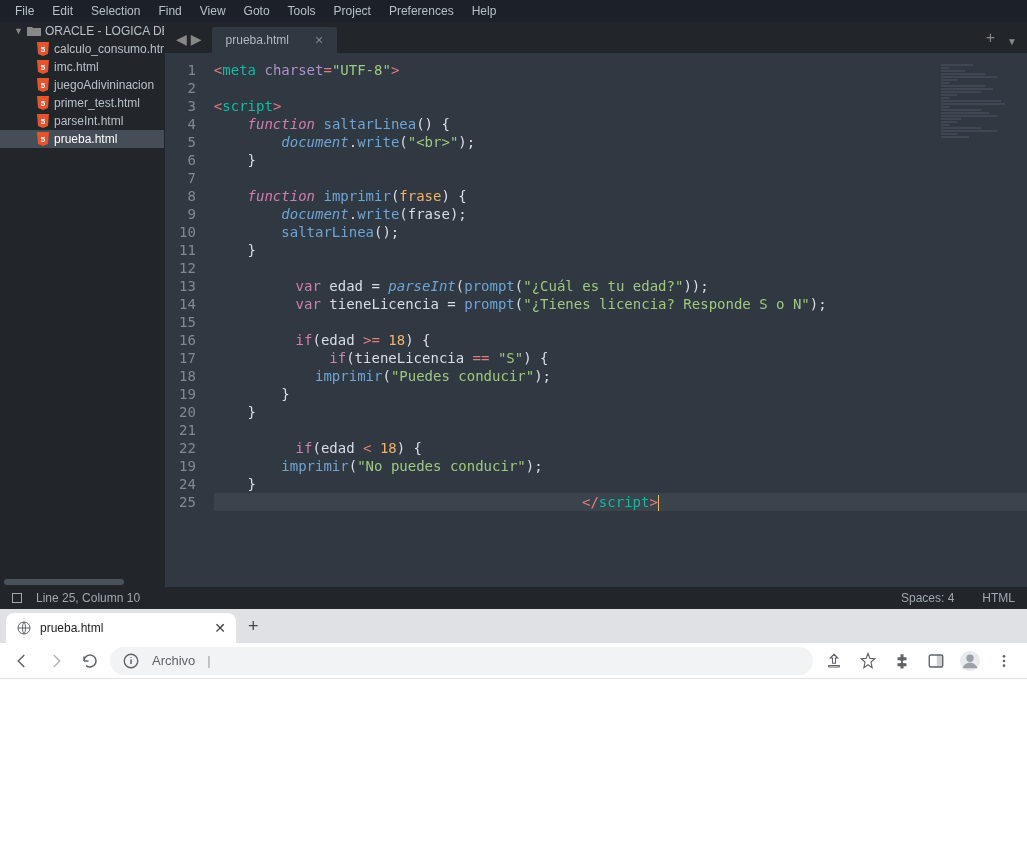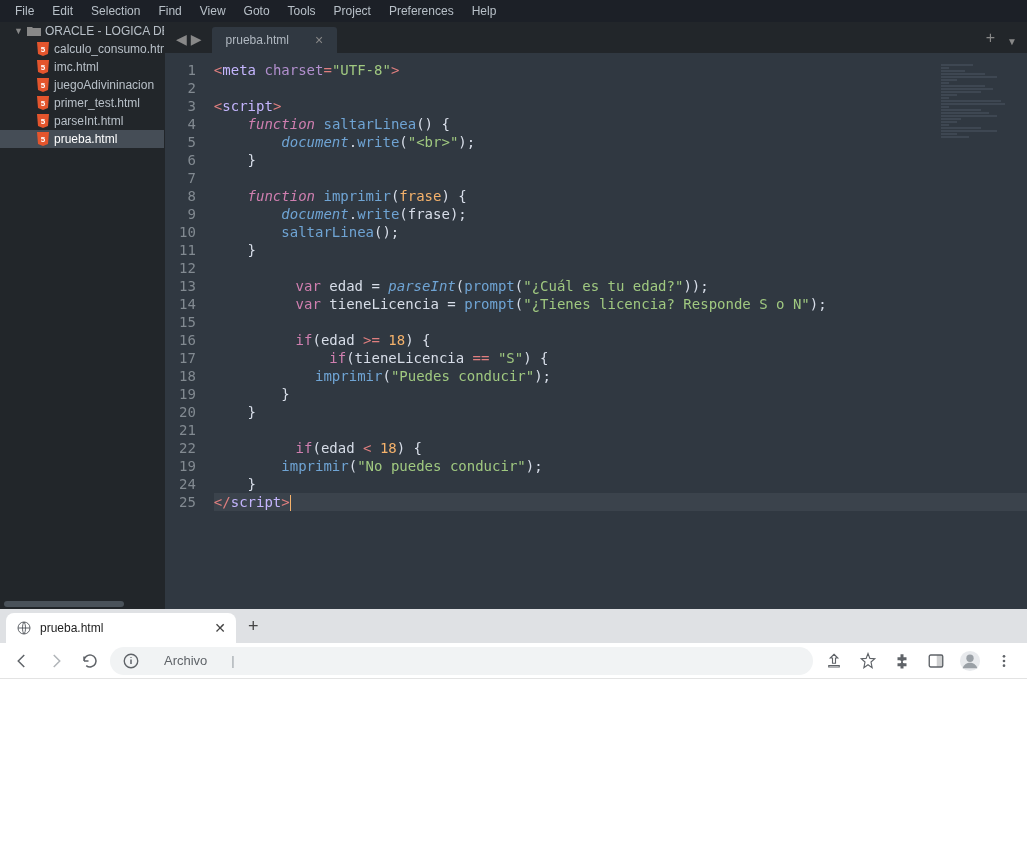--- a/index.html
+++ b/index.html
@@ -26,24 +26,24 @@
   .tab { background:#303841; padding:6px 14px; display:flex; align-items:center; gap:26px; color:#b0b8c0; font-size:12px; border-top-left-radius:3px; border-top-right-radius:3px; }
   .tab .x { color:#888; font-size:14px; line-height:10px; }
   .tab-spacer { flex:1; }
   .tab-add { color:#888; font-size:16px; padding:0 10px 6px; }
   .tab-drop { color:#888; font-size:10px; padding:0 10px 6px 2px; }
   .code-area { flex:1; display:flex; font-family:Consolas,monospace; font-size:14px; line-height:18px; overflow:hidden; position:relative; }
   .gutter { background:#303841; color:#828a91; text-align:right; padding:8px 8px 8px 14px; user-select:none; border-left:1px solid #22262a; }
   .gutter div { height:18px; }
   .code { padding:8px 0 8px 10px; white-space:pre; position:relative; flex:1; }
   .code .line { height:18px; }
-  .code .hl-line { background:#3b434c; }
+  .code .hl-line { background:#3b434c;text-align:center; }
   .minimap { position:absolute; top:10px; right:6px; width:80px; opacity:.35; }
   .minimap div { height:2px; margin:1px 0; background:#5a6472; }
-  .c-tag{color:#c4b5fd;} .c-attr{color:#b28fce;} .c-str{color:#a0c980;} .c-kw{color:#d07fb0;font-style:italic;}
+  .c-tag{color:#14b8a6;} .c-attr{color:#b28fce;} .c-str{color:#a0c980;} .c-kw{color:#d07fb0;font-style:italic;}
   .c-kwb{color:#d07fb0;margin-left:48px;} .c-fn{color:#6fa4d4;} .c-var{color:#d8dee9;} .c-param{color:#f5b26b;}
   .c-builtin{color:#6fa4d4;font-style:italic;} .c-num{color:#f5b26b;} .c-op{color:#e07f7f;}
   .cursor { border-left:1px solid #f5b26b; animation:blink 1s step-end infinite; display:inline-block; height:16px; vertical-align:middle; }
   @keyframes blink { 50% { opacity:0; } }
   .statusbar { height:22px; background:#22262a; display:flex; align-items:center; padding:0 12px; color:#a0a8b0; font-size:12px; justify-content:space-between; }
   .statusbar .left { display:flex; align-items:center; gap:8px; }
   .statusbar .right { display:flex; align-items:center; gap:28px; }
   .hscroll { height:10px; background:#22262a; position:relative; }
   .hscroll .thumb { position:absolute; left:4px; top:2px; height:6px; width:120px; background:#4a525a; border-radius:3px; }
   
@@ -52,21 +52,21 @@
   .win-btn { width:44px; height:30px; display:flex; align-items:center; justify-content:center; color:#222; font-size:12px; }
   .chev-btn { width:36px; color:#555; font-size:16px; }
   .tabs-row { height:34px; background:#dfe1e4; display:flex; align-items:flex-end; padding:0 6px; }
   .btab { background:#fff; border-radius:8px 8px 0 0; padding:7px 10px; display:flex; align-items:center; gap:8px; font-size:12px; color:#222; width:230px; }
   .btab .globe { width:16px; height:16px; }
   .btab .spacer { flex:1; }
   .btab .bx { font-size:14px; color:#444; }
   .btab-add { padding:0 12px 6px; color:#444; font-size:18px; }
   .addr-row { height:36px; background:#fff; border-bottom:1px solid #e3e3e3; display:flex; align-items:center; padding:0 8px; gap:6px; }
   .nav-ico { width:28px; height:28px; display:flex; align-items:center; justify-content:center; color:#5f6368; }
-  .addr-bar { flex:1; height:28px; background:#f1f3f4; border-radius:14px; display:flex; align-items:center; padding:0 12px; font-size:13px; color:#202124; gap:24px; }
+  .addr-bar { flex:1; height:28px; background:#f1f3f4; border-radius:14px; display:flex; align-items:center; padding:0 12px; font-size:13px; color:#202124; gap:12px; }
   .addr-bar .info-ico { width:18px; height:18px; }
   .addr-bar .proto { color:#5f6368; }
   .addr-bar .sep { color:#9aa0a6; }
   .right-icons { display:flex; align-items:center; gap:4px; }
   .right-icons .nav-ico { width:30px; }
   .viewport { flex:1; background:#fff; }
   .sq{display:inline-block;width:10px;height:10px;border:1px solid #a0a8b0;margin-right:6px;}
 </style>
 </head>
 <body>
@@ -226,20 +226,30 @@
             <div style="width: 10%;"></div>
             <div style="width: 50%;"></div>
             <div style="width: 70%;"></div>
             <div style="width: 20%;"></div>
             <div style="width: 35%;"></div>
           </div>
       </div>
     </div>
   </div>
 
+  <div class="statusbar">
+    <div class="left">
+      <span class="sq"></span>
+      <span>Line 25, Column 10</span>
+    </div>
+    <div class="right">
+      <span>Spaces: 4</span>
+      <span>HTML</span>
+    </div>
+  </div>
 </div>
 
 <div class="browser">
   <div class="win-titlebar">
     <div class="chev-btn">⌄</div>
     <div class="win-btn">—</div>
     <div class="win-btn">▢</div>
     <div class="win-btn">✕</div>
   </div>
   <div class="tabs-row" style="margin-top:-32px;padding-right:180px;">

